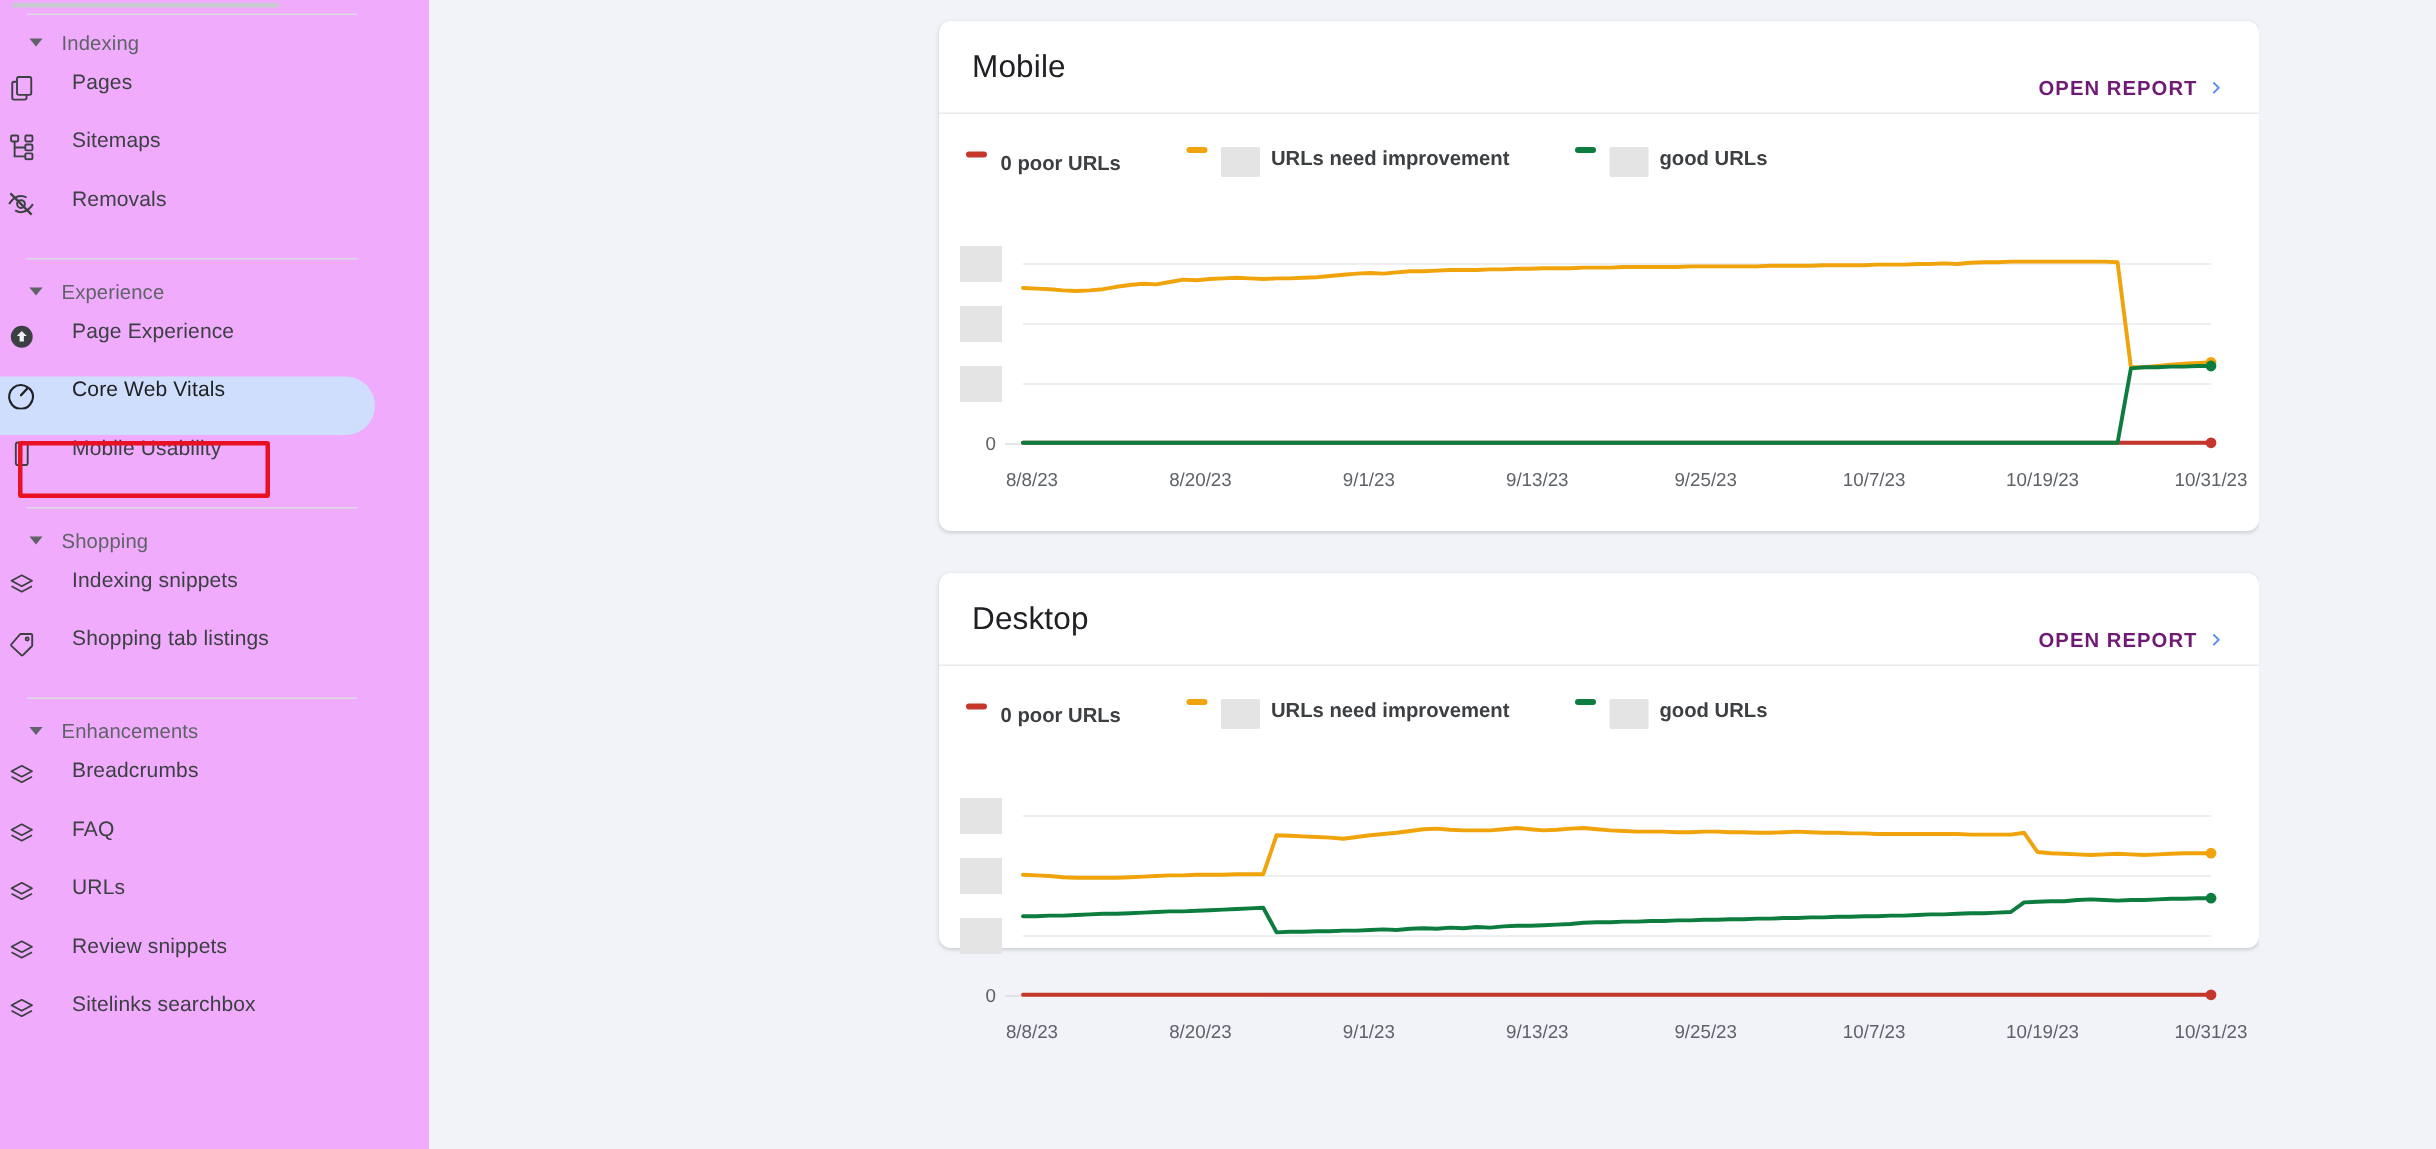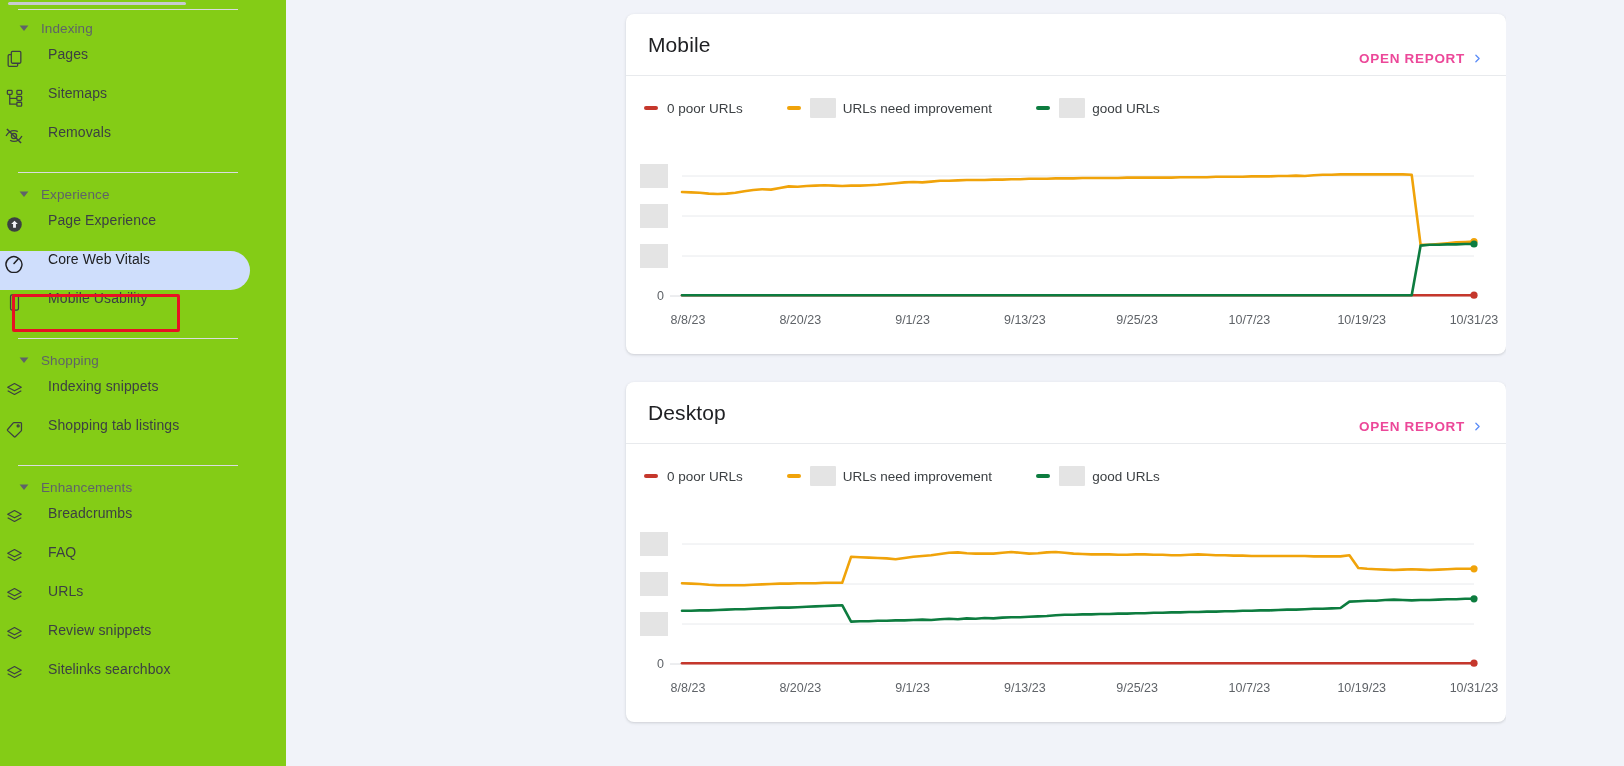--- a/index.html
+++ b/index.html
@@ -7,21 +7,21 @@
     width: 1624px; height: 766px;
     background: #f1f3f9;
     font-family: "Liberation Sans", sans-serif;
     overflow: hidden;
   }
   .page { position: relative; width: 1624px; height: 766px; display: flex; }
 
   
   .sidebar {
     width: 286px; height: 766px;
-    background: #84cc16;
+    background: #f0abfc;
     position: relative;
     flex: 0 0 286px;
     padding-top: 0;
     overflow: hidden;
   }
   .side-divider {
     height: 1px; background: #dadce0;
     margin: 0 48px 0 18px;
     width: 220px;
   }
@@ -80,50 +80,50 @@
   .card {
     background: #ffffff;
     border-radius: 8px;
     margin-left: 0;
     width: 880px;
     position: absolute;
     left: 340px;
     box-shadow: 0 1px 2px rgba(60,64,67,.12), 0 1px 3px 1px rgba(60,64,67,.06);
   }
   .card-mobile { top: 14px; height: 340px; }
-  .card-desktop { top: 382px; height: 340px; }
+  .card-desktop { top: 382px; height: 250px; }
 
   .card-head {
     height: 62px;
     display: flex; align-items: center;
     justify-content: space-between;
     padding: 0 22px 0 22px;
     border-bottom: 1px solid #e8eaed;
   }
   .card-title {
     font-size: 21px; color: #202124; font-weight: 400;
     letter-spacing: .1px;
   }
   .open-report {
     display: flex; align-items: center; gap: 6px;
-    color: #ec4899;
+    color: #701a75;
     font-size: 13.5px;
     letter-spacing: .7px;
     font-weight: 600;
     cursor: pointer;
     margin-top: 27px;
   }
   .open-report svg { display:block; }
 
   .legend {
     display: flex; align-items: center;
     padding: 22px 0 0 18px;
     gap: 44px;
   }
-  .legend-item { display: flex; align-items: center; font-size: 13.5px; color: #3c4043; }
+  .legend-item { display: flex; font-size: 13.5px; color: #3c4043; font-weight: bold; }
   .lg-dash { width: 14px; height: 4px; border-radius: 2px; margin-right: 9px; }
   .redact { background: #e4e4e4; border-radius: 1px; display:inline-block; }
   .lg-redact { width: 26px; height: 20px; margin-right: 7px; }
 
   .chart-wrap { position: relative; width: 880px; height: 230px; }
   .chart-svg { display: block; }
 
   
   .top-scroll {
     position: absolute; left: 8px; top: 2px;

